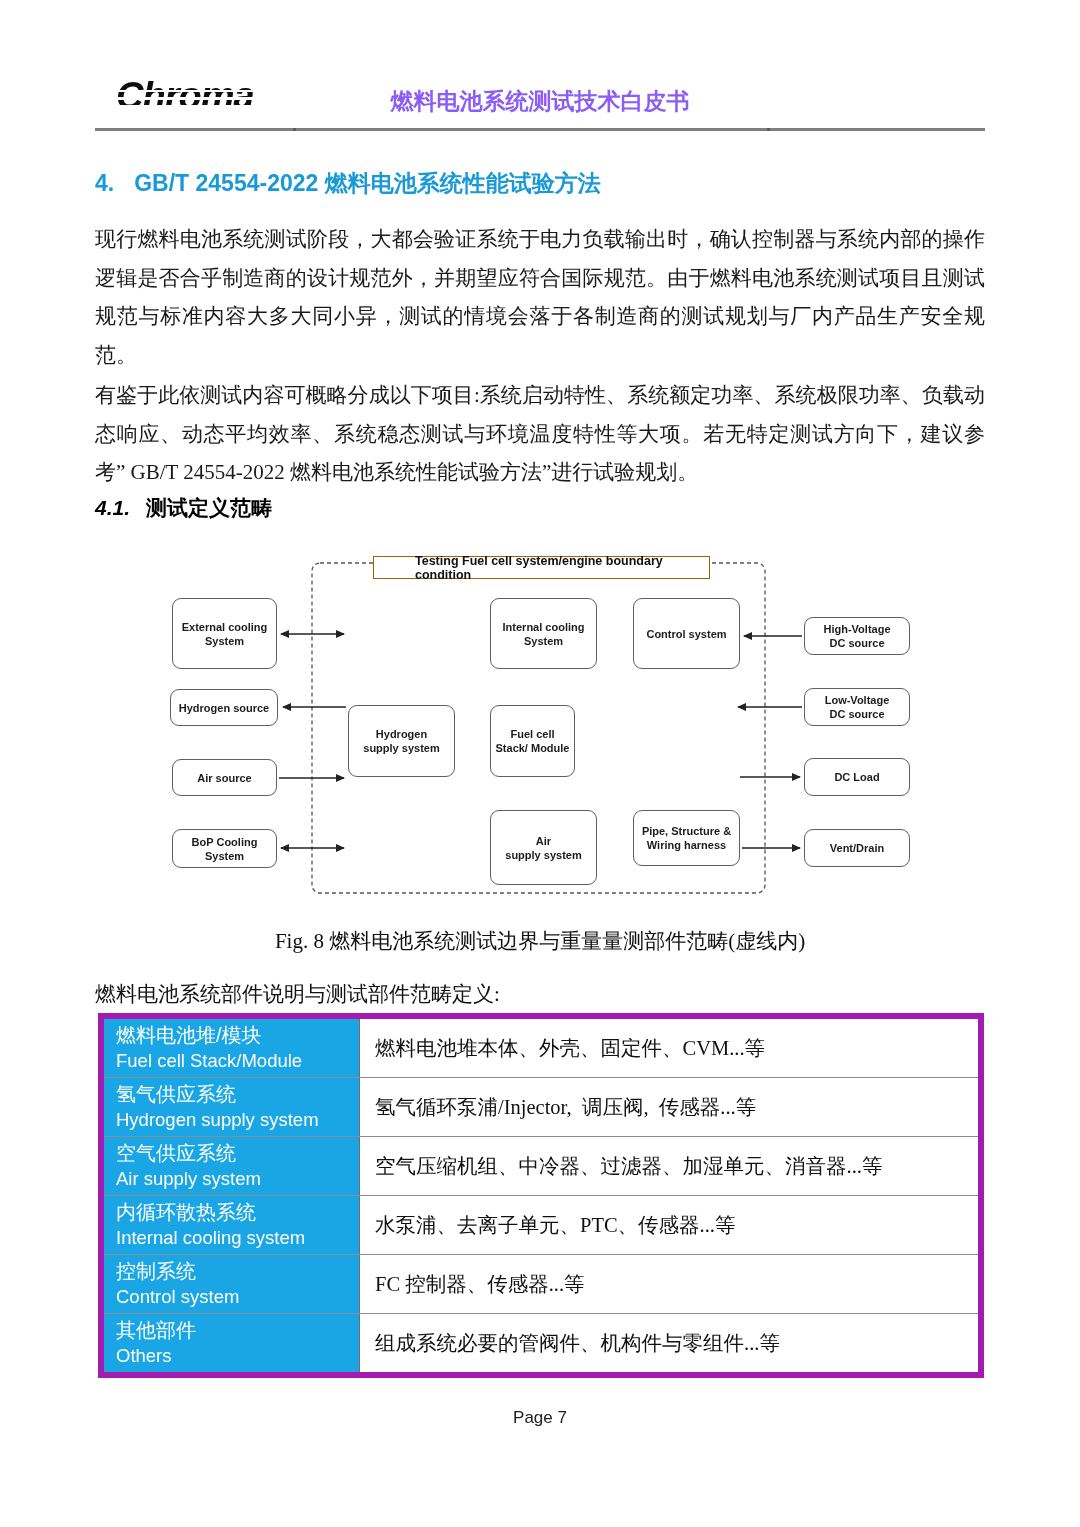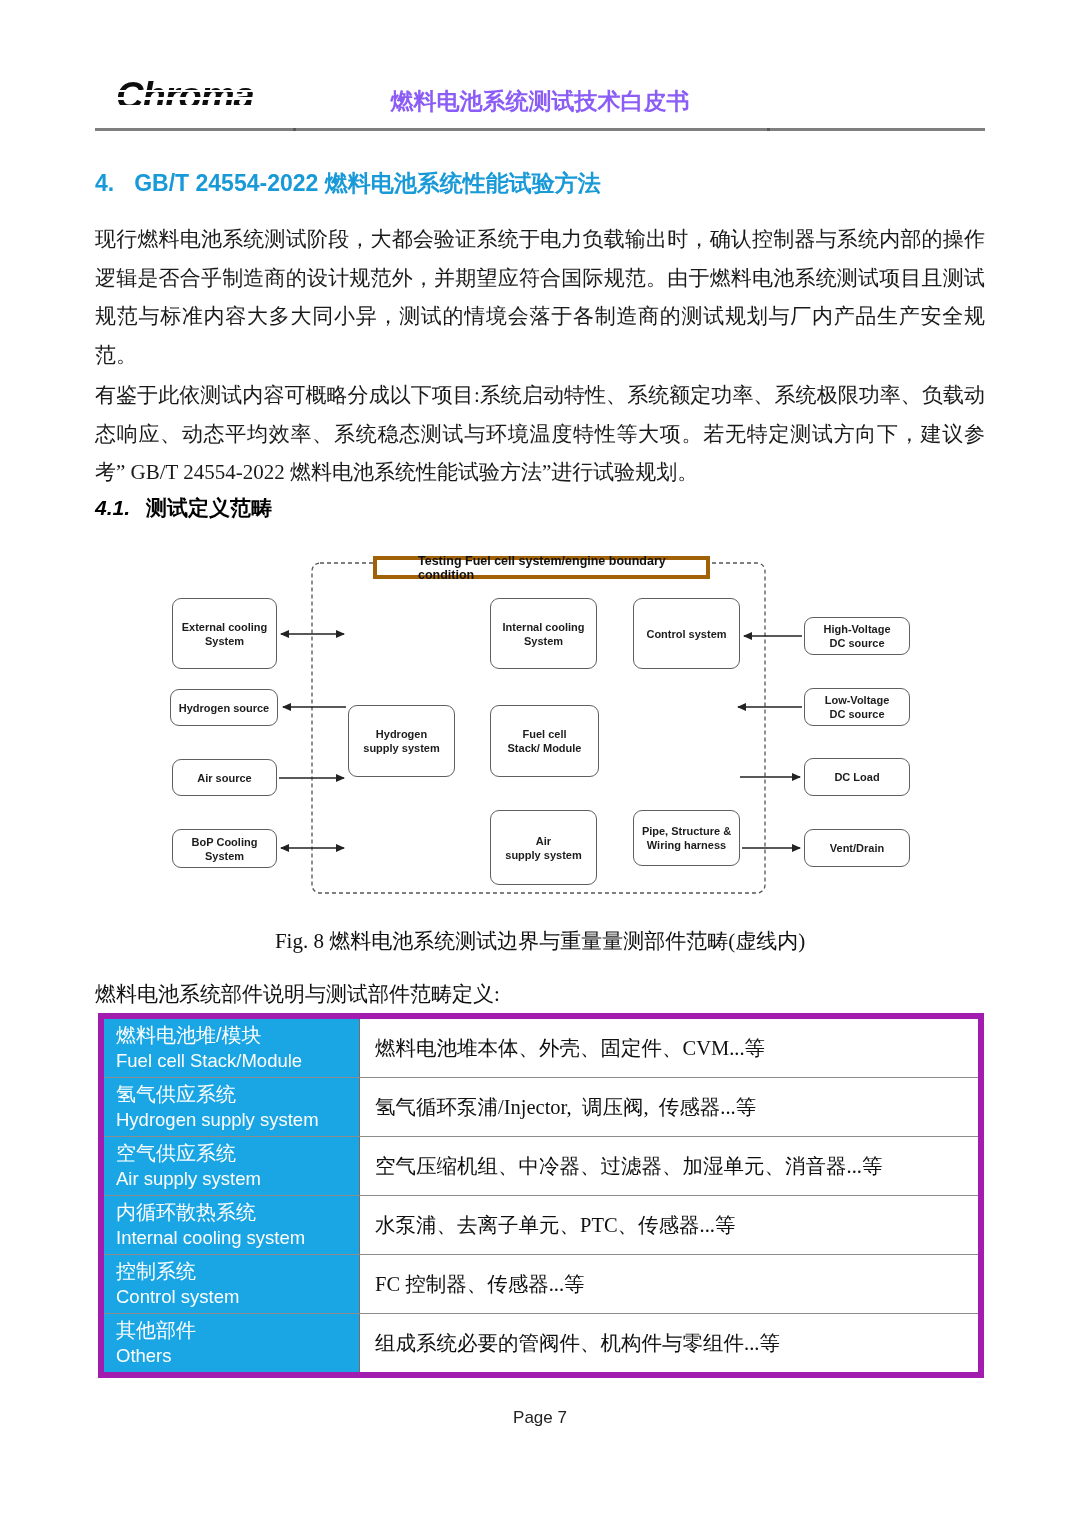--- a/index.html
+++ b/index.html
@@ -34,30 +34,30 @@
 
   
   .diagram{position:absolute;left:150px;top:550px;width:780px;height:360px;}
   .diagram svg{position:absolute;left:0;top:0;z-index:1;}
   .dbox{position:absolute;background:#fff;border:1.4px solid #5f5f5f;border-radius:9px;
         display:flex;flex-direction:column;align-items:center;justify-content:center;text-align:center;
         font-family:"Liberation Sans", sans-serif;font-weight:bold;font-size:11px;line-height:14px;
         color:#1c1c1c;z-index:2;box-sizing:border-box;}
   .dbox span{display:block;}
   .title-box{position:absolute;left:223px;top:6px;width:337px;height:23px;z-index:3;
-             background:#fff;border:4px solid #a16207;box-sizing:border-box;
+             background:#fff;border:1px solid #a16207;box-sizing:border-box;
              display:flex;align-items:center;justify-content:center;
              font-family:"Liberation Sans", sans-serif;font-weight:bold;font-size:12.5px;color:#111;padding-left:41px;}
   .b-external{left:22px;top:48px;width:105px;height:71px;}
   .b-h2source{left:20px;top:139px;width:108px;height:37px;}
   .b-airsource{left:22px;top:209px;width:105px;height:37px;}
   .b-bop{left:22px;top:279px;width:105px;height:39px;}
   .b-h2supply{left:198px;top:155px;width:107px;height:72px;}
   .b-intcool{left:340px;top:48px;width:107px;height:71px;}
-  .b-stack{left:340px;top:155px;width:109px;height:72px;}
+  .b-stack{left:340px;top:155px;width:85px;height:72px;}
   .b-airsupply{left:340px;top:260px;width:107px;height:75px;}
   .b-control{left:483px;top:48px;width:107px;height:71px;}
   .b-pipe{left:483px;top:260px;width:107px;height:56px;}
   .b-hv{left:654px;top:67px;width:106px;height:38px;}
   .b-lv{left:654px;top:138px;width:106px;height:38px;}
   .b-dcload{left:654px;top:208px;width:106px;height:38px;}
   .b-vent{left:654px;top:279px;width:106px;height:38px;}
 
   
   .figure-caption{position:absolute;left:0;top:927px;width:1080px;text-align:center;font-size:21px;color:#111;}

